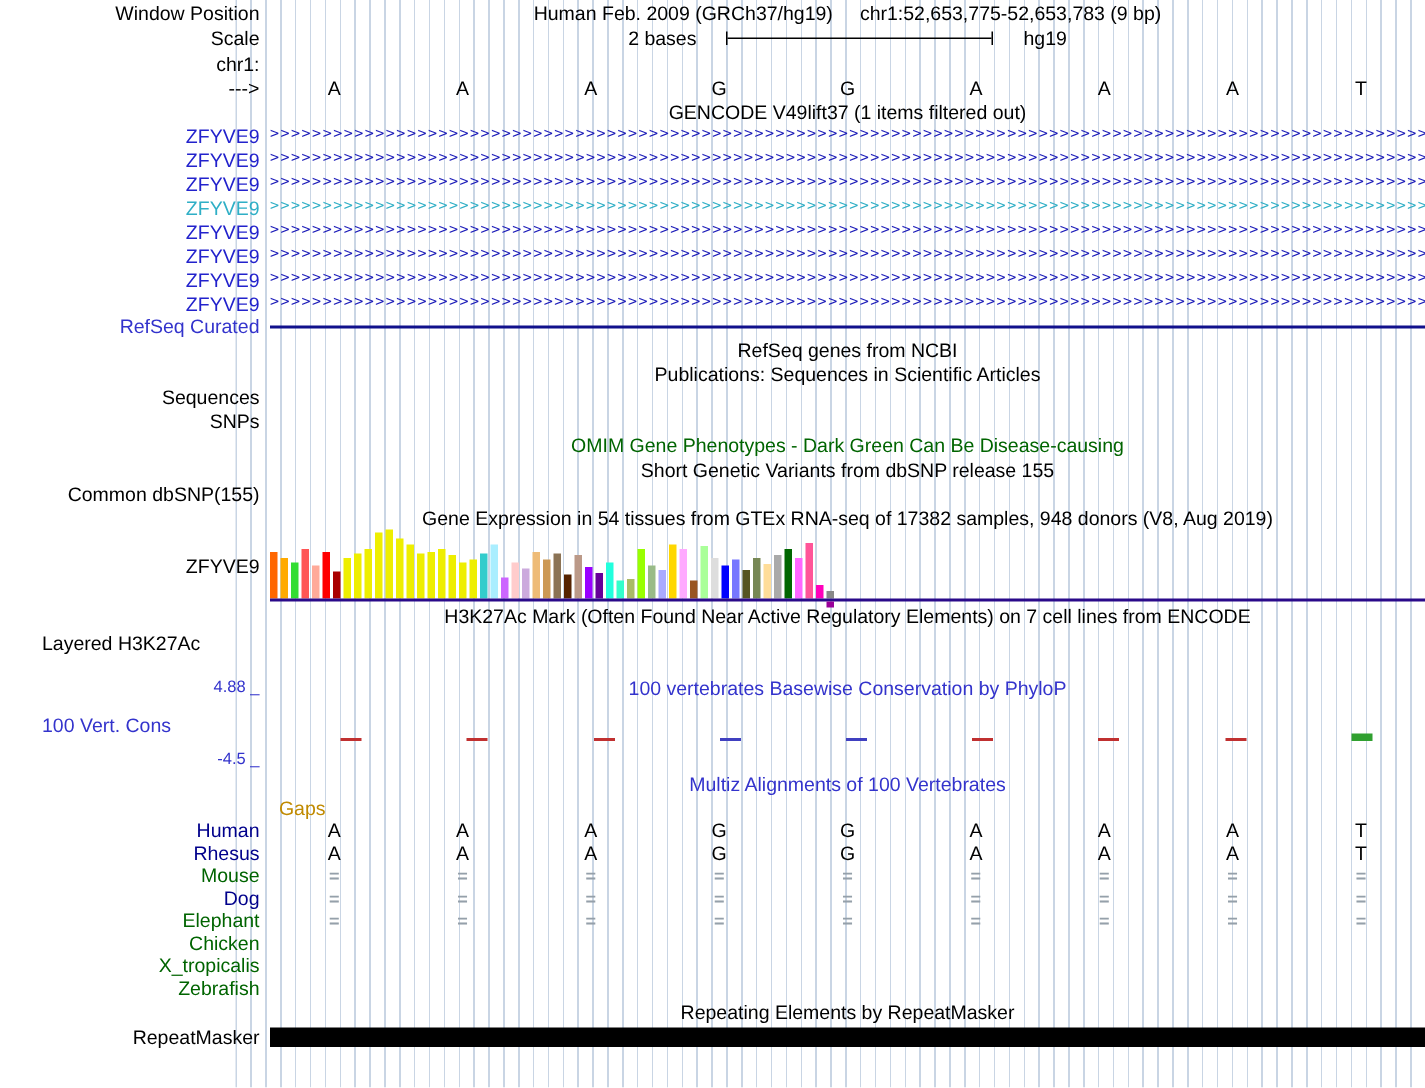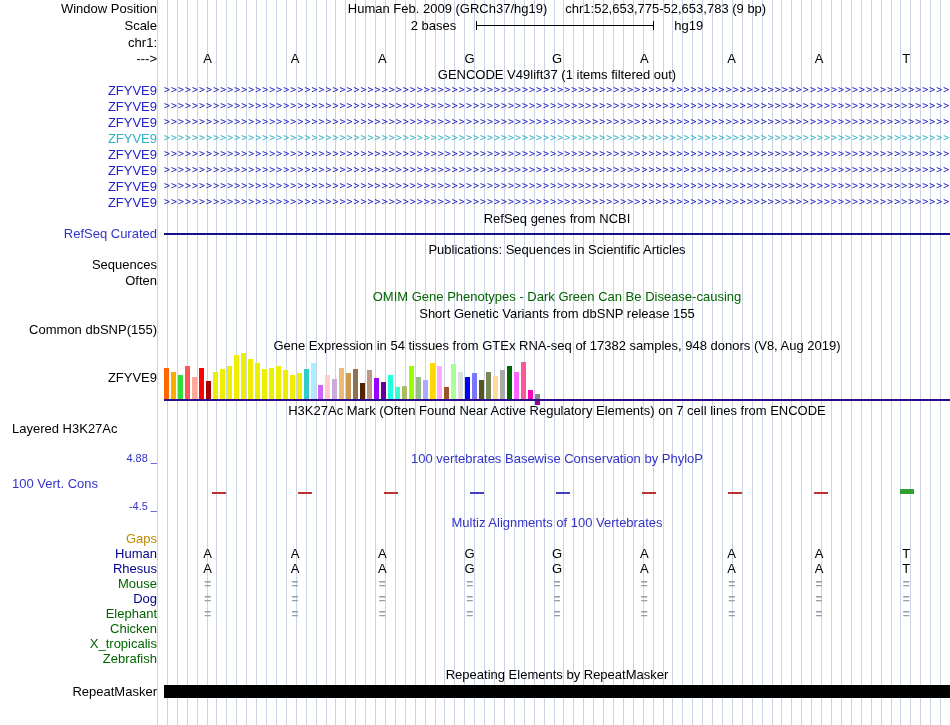--- a/index.html
+++ b/index.html
@@ -1,30 +1,30 @@
 <!DOCTYPE html>
 <html style="--track-blue: #1A1AB8; --highlight-cyan: #2FAFC6; --label-blue: #2222CC; --cons-blue: #3333CC; --dark-green: #006400; --orange: #C08A00; --grid: #C9D5E4; --navy: #11118C; --gray-bar: #A9A9A9; --gtex-baseline: #2A0A8A;"><head>
 <meta charset="utf-8">
 <style>
   html,body{margin:0;padding:0;}
   body{width:950px;height:725px;background:#fff;color:#000;font-family:"Liberation Sans",sans-serif;}
   .browser{position:relative;width:950px;height:725px;overflow:hidden;}
   .grid{position:absolute;left:157px;top:0;width:793px;height:100%;
         background:repeating-linear-gradient(to right,var(--grid,#c9d5e4) 0 1px,transparent 1px 9.9125px);}
   .rows{position:relative;}
-  .row{display:flex;}
+  .row{display:flex;padding-left:16px;}
   .lab{flex:none;width:157px;padding-right:7px;text-align:right;font-size:13px;display:flex;
        align-items:center;justify-content:flex-end;white-space:nowrap;}
   .lab.left{justify-content:flex-start;padding-left:12px;}
   .main{flex:1;position:relative;min-width:0;}
   .mc{display:flex;height:100%;align-items:center;justify-content:center;gap:18px;white-space:nowrap;}
   .title{font-size:13px;}
   .blue{color:var(--cons-blue,#3333cc);}
   .green{color:var(--dark-green,#006400);}
-  .orange{color:var(--orange,#c08a00);}
+  .orange{color:var(--orange,#c08a00);margin-left:44px;}
   .small{font-size:11px;}
   .cols{display:flex;height:100%;width:100%;}
   .cell{flex:1;display:flex;align-items:center;justify-content:center;font-size:13px;overflow:hidden;}
   .coord .cell::after{content:"";width:1px;height:11px;background:#000;margin-left:2px;}
   .coord .cell:empty::after{display:none;}
   .scalebar{width:176px;height:9px;border-left:1px solid #000;border-right:1px solid #000;position:relative;}
   .scalebar::after{content:"";position:absolute;left:0;right:0;top:4px;height:1px;background:#000;}
   .gene-row .lab{color:var(--label-blue,#2222cc);}
   .gene-row[data-variant="highlight"] .lab{color:var(--highlight-cyan,#2fafc6);}
   .arrowline{position:absolute;inset:0;overflow:hidden;white-space:nowrap;font-size:10px;line-height:16px;
@@ -144,49 +144,49 @@
           <div class="arrowline">&gt;&gt;&gt;&gt;&gt;&gt;&gt;&gt;&gt;&gt;&gt;&gt;&gt;&gt;&gt;&gt;&gt;&gt;&gt;&gt;&gt;&gt;&gt;&gt;&gt;&gt;&gt;&gt;&gt;&gt;&gt;&gt;&gt;&gt;&gt;&gt;&gt;&gt;&gt;&gt;&gt;&gt;&gt;&gt;&gt;&gt;&gt;&gt;&gt;&gt;&gt;&gt;&gt;&gt;&gt;&gt;&gt;&gt;&gt;&gt;&gt;&gt;&gt;&gt;&gt;&gt;&gt;&gt;&gt;&gt;&gt;&gt;&gt;&gt;&gt;&gt;&gt;&gt;&gt;&gt;&gt;&gt;&gt;&gt;&gt;&gt;&gt;&gt;&gt;&gt;&gt;&gt;&gt;&gt;&gt;&gt;&gt;&gt;&gt;&gt;&gt;&gt;&gt;&gt;&gt;&gt;&gt;&gt;&gt;&gt;&gt;&gt;&gt;&gt;&gt;&gt;&gt;&gt;&gt;&gt;&gt;&gt;&gt;&gt;&gt;&gt;&gt;&gt;&gt;&gt;&gt;&gt;&gt;&gt;&gt;&gt;&gt;&gt;&gt;&gt;&gt;&gt;&gt;&gt;&gt;&gt;&gt;&gt;&gt;&gt;&gt;&gt;&gt;&gt;&gt;&gt;&gt;&gt;&gt;&gt;&gt;&gt;&gt;&gt;&gt;&gt;&gt;&gt;&gt;&gt;</div>
         </div>
     </div>
     <div class="row gene-row" style="height:16px" data-variant="normal">
       <div class="lab">ZFYVE9</div>
       <div class="main">
           <div class="arrowline">&gt;&gt;&gt;&gt;&gt;&gt;&gt;&gt;&gt;&gt;&gt;&gt;&gt;&gt;&gt;&gt;&gt;&gt;&gt;&gt;&gt;&gt;&gt;&gt;&gt;&gt;&gt;&gt;&gt;&gt;&gt;&gt;&gt;&gt;&gt;&gt;&gt;&gt;&gt;&gt;&gt;&gt;&gt;&gt;&gt;&gt;&gt;&gt;&gt;&gt;&gt;&gt;&gt;&gt;&gt;&gt;&gt;&gt;&gt;&gt;&gt;&gt;&gt;&gt;&gt;&gt;&gt;&gt;&gt;&gt;&gt;&gt;&gt;&gt;&gt;&gt;&gt;&gt;&gt;&gt;&gt;&gt;&gt;&gt;&gt;&gt;&gt;&gt;&gt;&gt;&gt;&gt;&gt;&gt;&gt;&gt;&gt;&gt;&gt;&gt;&gt;&gt;&gt;&gt;&gt;&gt;&gt;&gt;&gt;&gt;&gt;&gt;&gt;&gt;&gt;&gt;&gt;&gt;&gt;&gt;&gt;&gt;&gt;&gt;&gt;&gt;&gt;&gt;&gt;&gt;&gt;&gt;&gt;&gt;&gt;&gt;&gt;&gt;&gt;&gt;&gt;&gt;&gt;&gt;&gt;&gt;&gt;&gt;&gt;&gt;&gt;&gt;&gt;&gt;&gt;&gt;&gt;&gt;&gt;&gt;&gt;&gt;&gt;&gt;&gt;&gt;&gt;&gt;&gt;&gt;</div>
         </div>
     </div>
 
+    <div class="row" style="height:15px">
+      <div class="lab blue">RefSeq Curated</div>
+      <div class="main">
+          <div class="hline"></div>
+        </div>
+    </div>
     <div class="row" style="height:16px">
       <div class="lab"></div>
       <div class="main">
           <div class="mc">
             <span class="title">RefSeq genes from NCBI</span>
           </div>
         </div>
     </div>
-    <div class="row" style="height:15px">
-      <div class="lab blue">RefSeq Curated</div>
-      <div class="main">
-          <div class="hline"></div>
-        </div>
-    </div>
 
     <div class="row" style="height:16px">
       <div class="lab"></div>
       <div class="main">
           <div class="mc">
             <span class="title">Publications: Sequences in Scientific Articles</span>
           </div>
         </div>
     </div>
     <div class="row" style="height:15px">
       <div class="lab">Sequences</div>
       <div class="main"></div>
     </div>
     <div class="row" style="height:16px">
-      <div class="lab">Often</div>
+      <div class="lab">SNPs</div>
       <div class="main"></div>
     </div>
 
     <div class="row" style="height:17px">
       <div class="lab"></div>
       <div class="main">
           <div class="mc">
             <span class="title green">OMIM Gene Phenotypes - Dark Green Can Be Disease-causing</span>
           </div>
         </div>

